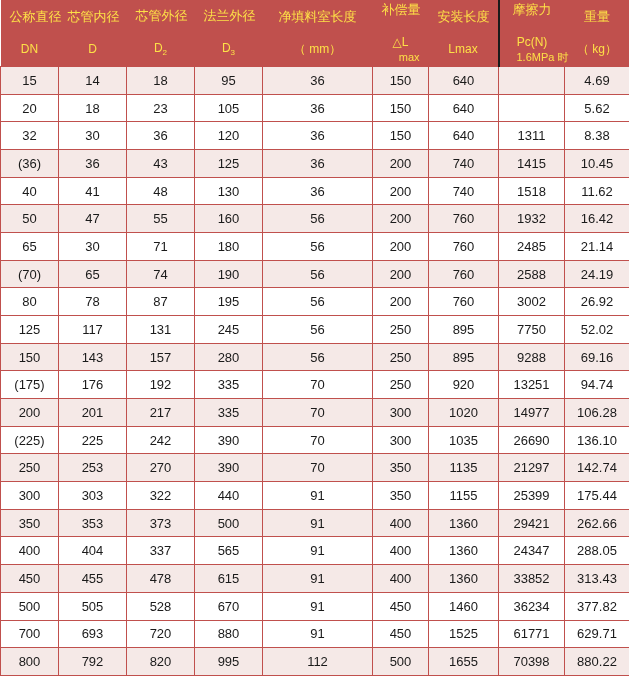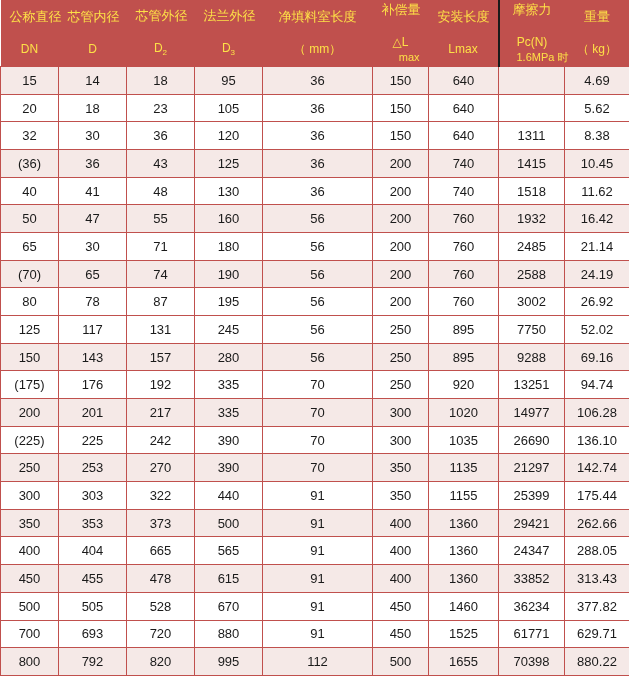--- a/index.html
+++ b/index.html
@@ -338,21 +338,21 @@
         <td>500</td>
         <td>91</td>
         <td>400</td>
         <td>1360</td>
         <td class="thick-left">29421</td>
         <td>262.66</td>
       </tr>
       <tr class="row-even">
         <td>400</td>
         <td>404</td>
-        <td>665</td>
+        <td>337</td>
         <td>565</td>
         <td>91</td>
         <td>400</td>
         <td>1360</td>
         <td class="thick-left">24347</td>
         <td>288.05</td>
       </tr>
       <tr class="row-odd">
         <td>450</td>
         <td>455</td>

